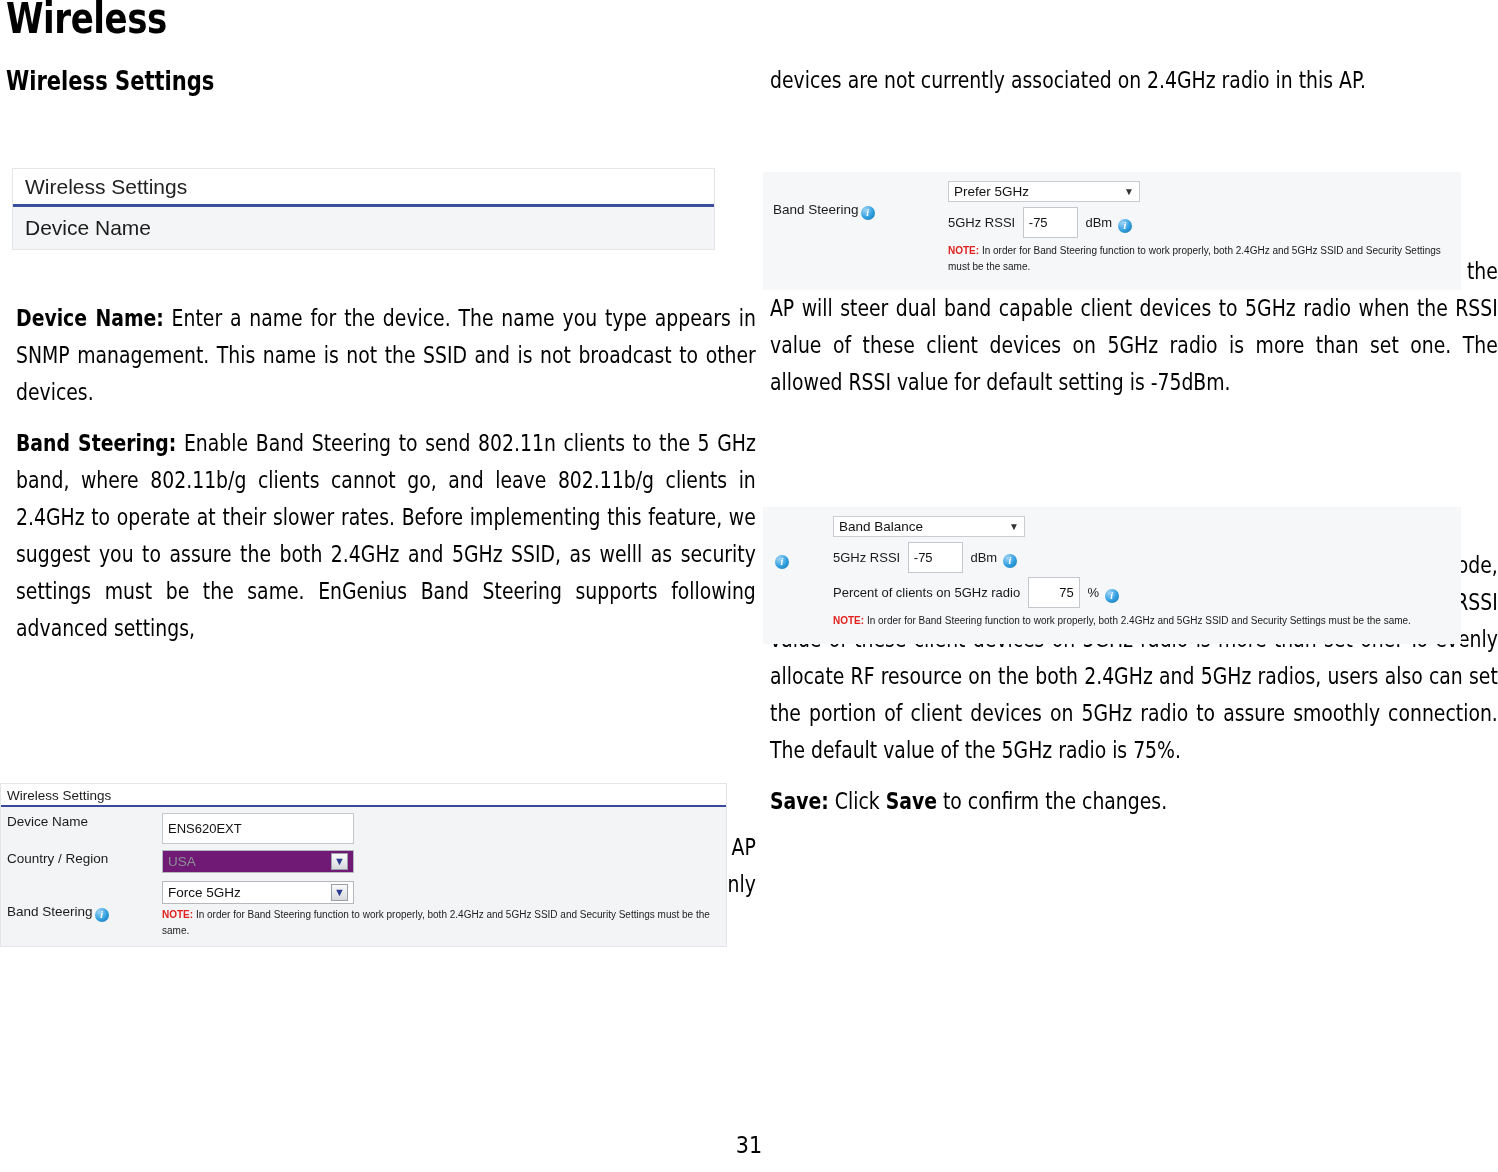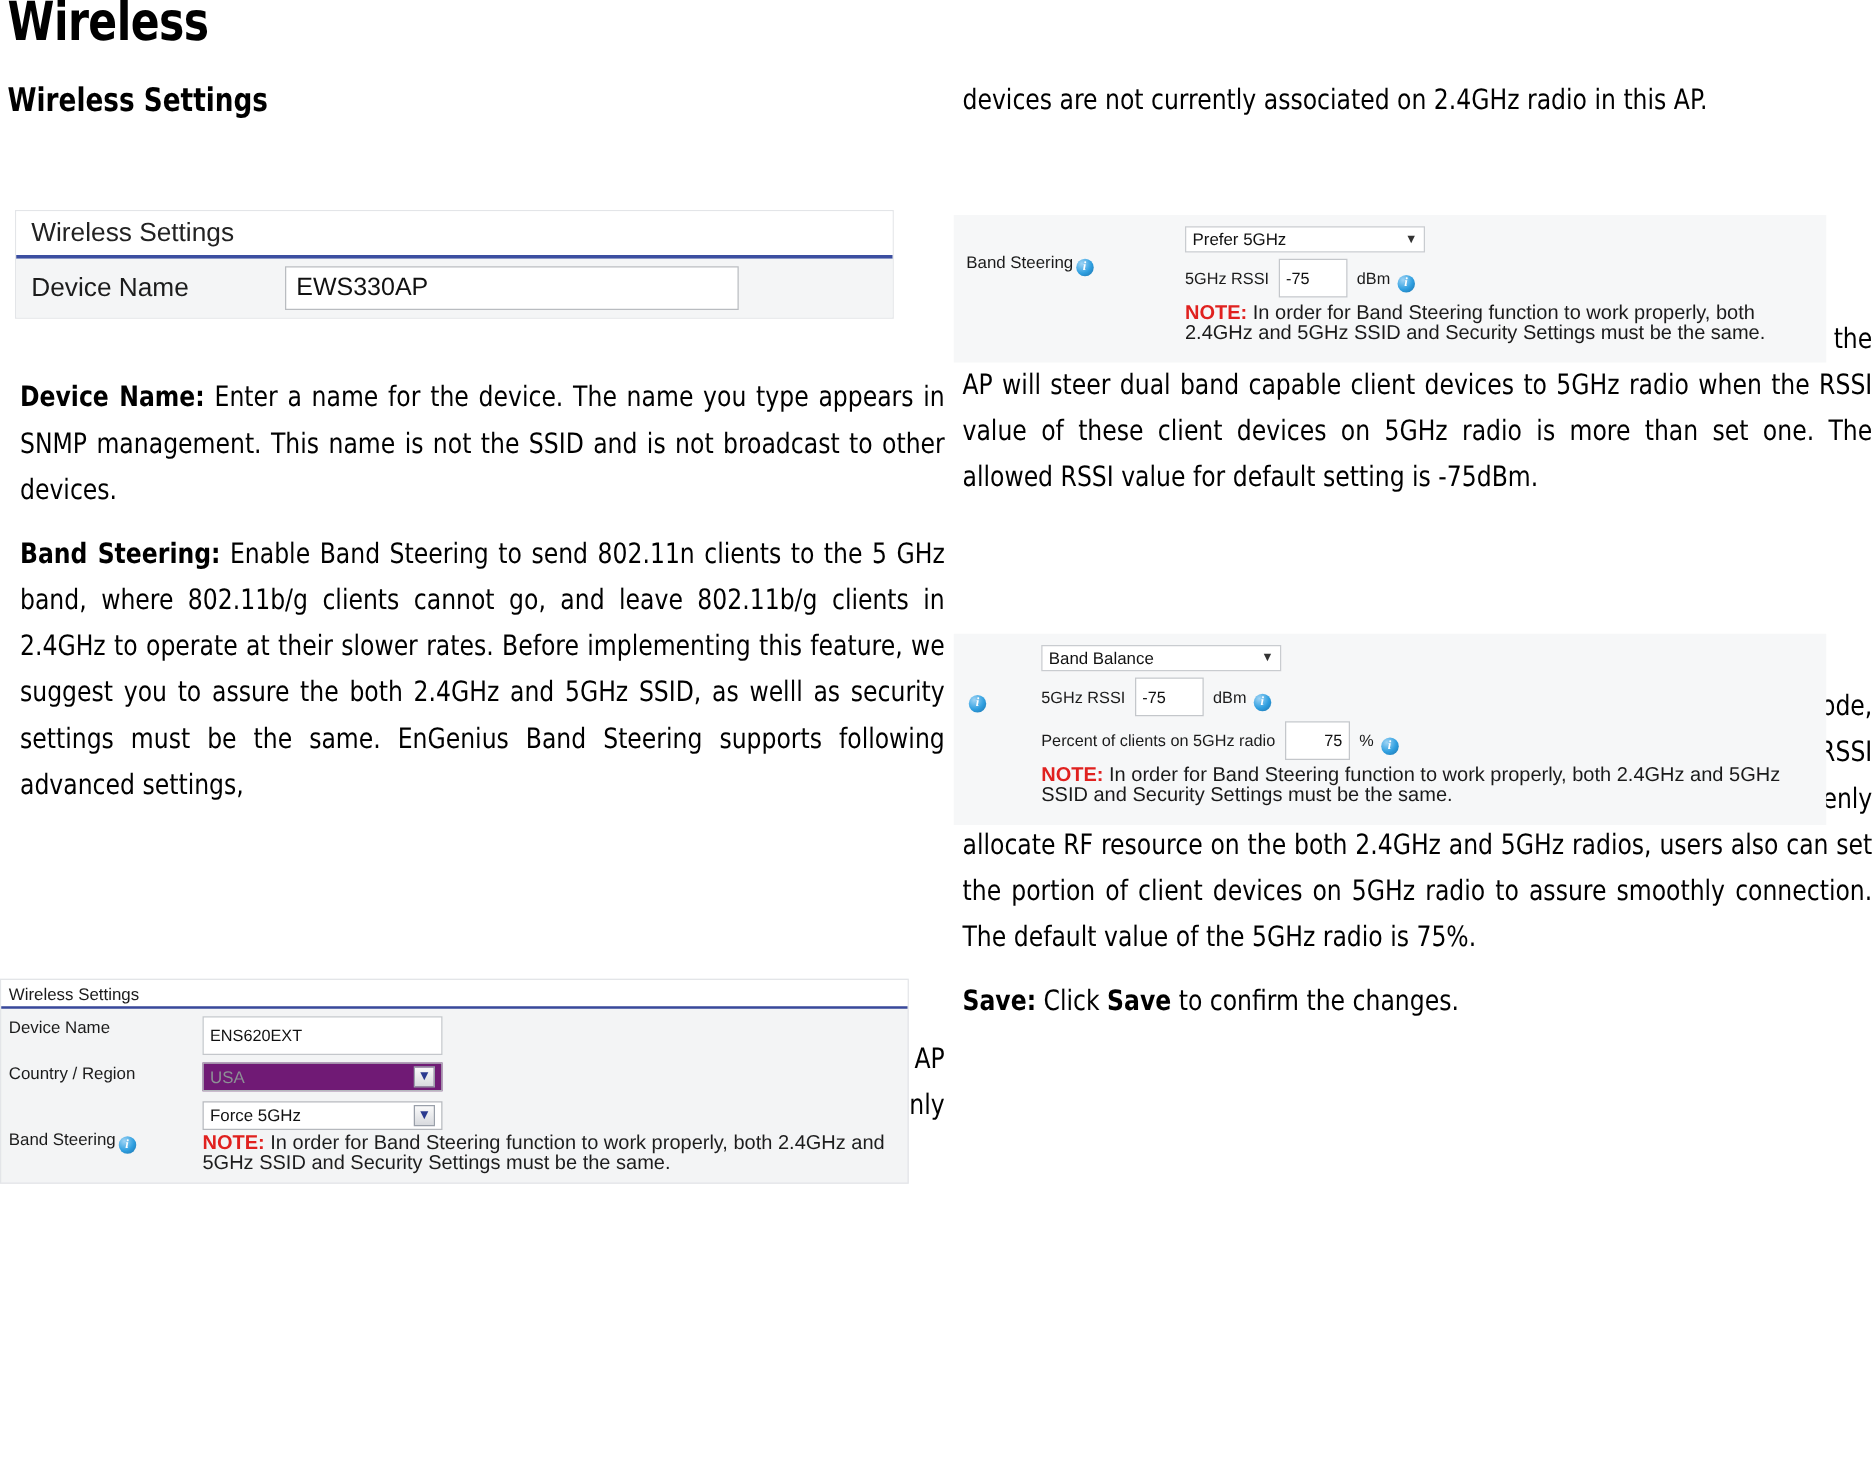--- a/index.html
+++ b/index.html
@@ -154,21 +154,21 @@
     width: 14px; height: 14px; border-radius: 50%;
     background: radial-gradient(circle at 32% 28%, #9fd4f5 0%, #2f9fe0 55%, #1b6fa8 100%);
     color: #fff; font-size: 10px; font-weight: bold;
     text-align: center; line-height: 14px;
     vertical-align: -2px; margin: 0 2px;
     font-style: italic;
     font-family: "Liberation Serif", serif;
   }
   .blurtext { color: #1d1d1d; }
 
-  .note-block { font-size: 16px; line-height: 16px; padding: 1px 0 4px 0; }
+  .note-block { font-size: 10px; line-height: 16px; padding: 1px 0 4px 0; }
 
   
   #shot-device-name { position: absolute; left: 12px; top: 168px; width: 703px; }
   #shot-ens620 { position: absolute; left: 0px; top: 783px; width: 727px; }
   #shot-prefer5 { position: absolute; left: 763px; top: 172px; width: 698px; }
   #shot-balance { position: absolute; left: 763px; top: 507px; width: 698px; }
 
   .page-number {
     position: absolute;
     left: 0; right: 0;
@@ -228,21 +228,20 @@
     <p class="body">
       <b>Save:</b><span> Click </span><b>Save</b><span> to confirm the changes.</span>
     </p>
   </div>
 
   <div class="shot shot-clean" id="shot-device-name">
     <div class="shot-title">Wireless Settings</div>
     <div class="rule-blue"></div>
     <div class="row">
       <div class="lbl">Device Name</div>
-      <div class="tf" style="width:363px;margin:6px 0 6px 0;">EWS330AP</div>
     </div>
   </div>
 
   <div class="shot shot-sm" id="shot-ens620" style="background:#f3f4f5;filter:blur(0.35px);">
     <div class="s-title">Wireless Settings</div>
     <div class="s-rule"></div>
 
     <div class="s-row" style="margin-top:3px;">
       <div class="s-lbl">Device Name</div>
       <div class="s-val">
@@ -327,14 +326,15 @@
           <span>%</span>
           <span class="info-icon">i</span>
         </div>
         <div class="note-block">
           <span class="note-red">NOTE:</span><span>  In order for Band Steering function to work properly, both 2.4GHz and 5GHz SSID and Security Settings must be the same.</span>
         </div>
       </div>
     </div>
   </div>
 
+  <div class="page-number">31</div>
 
 </div>
 
 </body></html>

